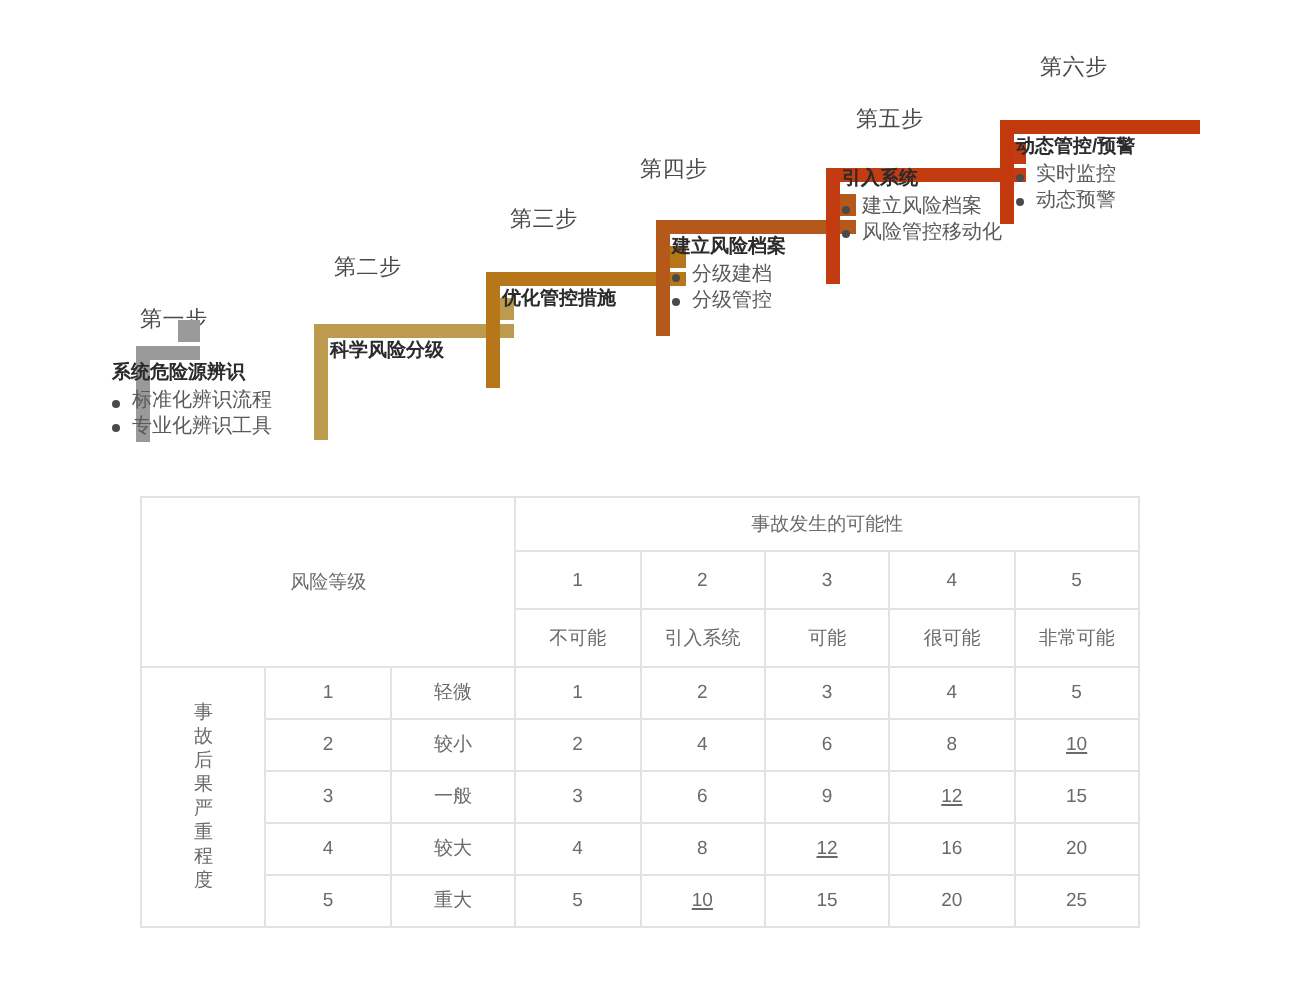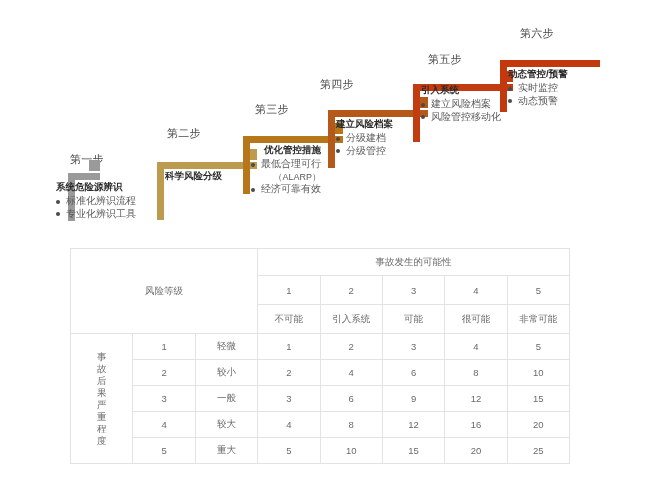--- a/index.html
+++ b/index.html
@@ -145,21 +145,21 @@
   .body-row td { height: 25px; }
   .sev-idx  { font-size: 9.5px; color: #8a8a8a; }
   .sev-name { font-size: 9.5px; color: #4a4a4a; }
 
   .cell {
     font-size: 9.5px;
     border-color: rgba(255,255,255,0.45);
   }
   .cell.blue   { background: #2f68ee; color: #6f98f4; }
   .cell.yellow { background: #ffe800; color: #c9b800; }
-  .cell.orange { background: #e8901c; color: #b87518; }
+  .cell.orange { background: #e8901c; color: #b87518; text-decoration: underline; }
   .cell.red    { background: #dc2118; color: #b01c14; }
 </style>
 </head>
 <body>
 
 <div id="staircase">
     <div class="step-caption" style="left: 70px; top: 152px;">第一步</div>
     <div class="step" style="left: 68px; top: 173px; width: 32px; height: 48px;">
       <div class="bracket-v" style="top: 0px; height: 48px; background: rgb(154, 154, 154);"></div>
       <div class="bracket-h" style="width: 32px; background: rgb(154, 154, 154);"></div>
@@ -180,27 +180,22 @@
     <div class="bracket-tri" style="left: 246px; top: 149px; border-width: 11px 11px 0px 0px; border-color: rgb(188, 154, 78) rgb(188, 154, 78) transparent transparent;"></div>
     <div class="step-body" style="left: 165px; top: 169px;">
       <div class="step-title">科学风险分级</div>
     </div>
     <div class="step-caption" style="left: 255px; top: 102px;">第三步</div>
     <div class="step" style="left: 243px; top: 136px; width: 100px; height: 58px;">
       <div class="bracket-v" style="top: 0px; height: 58px; background: rgb(184, 118, 26);"></div>
       <div class="bracket-h" style="width: 100px; background: rgb(184, 118, 26);"></div>
     </div>
     <div class="bracket-tri" style="left: 332px; top: 123px; border-width: 11px 11px 0px 0px; border-color: rgb(184, 118, 26) rgb(184, 118, 26) transparent transparent;"></div>
-    <div class="step-body" style="left: 251px; top: 143px; text-align: right;">
+    <div class="step-body" style="left: 251px; top: 143px;">
       <div class="step-title">优化管控措施</div>
-      <ul class="step-bullets">
-        <li><span class="dot"></span><span>最低合理可行</span></li>
-        <div class="bullet-cont">（ALARP）</div>
-        <li><span class="dot"></span><span>经济可靠有效</span></li>
-      </ul>
     </div>
     <div class="step-caption" style="left: 320px; top: 77px; font-family: Liberation Serif, serif;">第四步</div>
     <div class="step" style="left: 328px; top: 110px; width: 100px; height: 58px;">
       <div class="bracket-v" style="top: 0px; height: 58px; background: rgb(181, 89, 26);"></div>
       <div class="bracket-h" style="width: 100px; background: rgb(181, 89, 26);"></div>
     </div>
     <div class="bracket-tri" style="left: 417px; top: 97px; border-width: 11px 11px 0px 0px; border-color: rgb(181, 89, 26) rgb(181, 89, 26) transparent transparent;"></div>
     <div class="step-body" style="left: 336px; top: 117px;">
       <div class="step-title">建立风险档案</div>
       <ul class="step-bullets">

